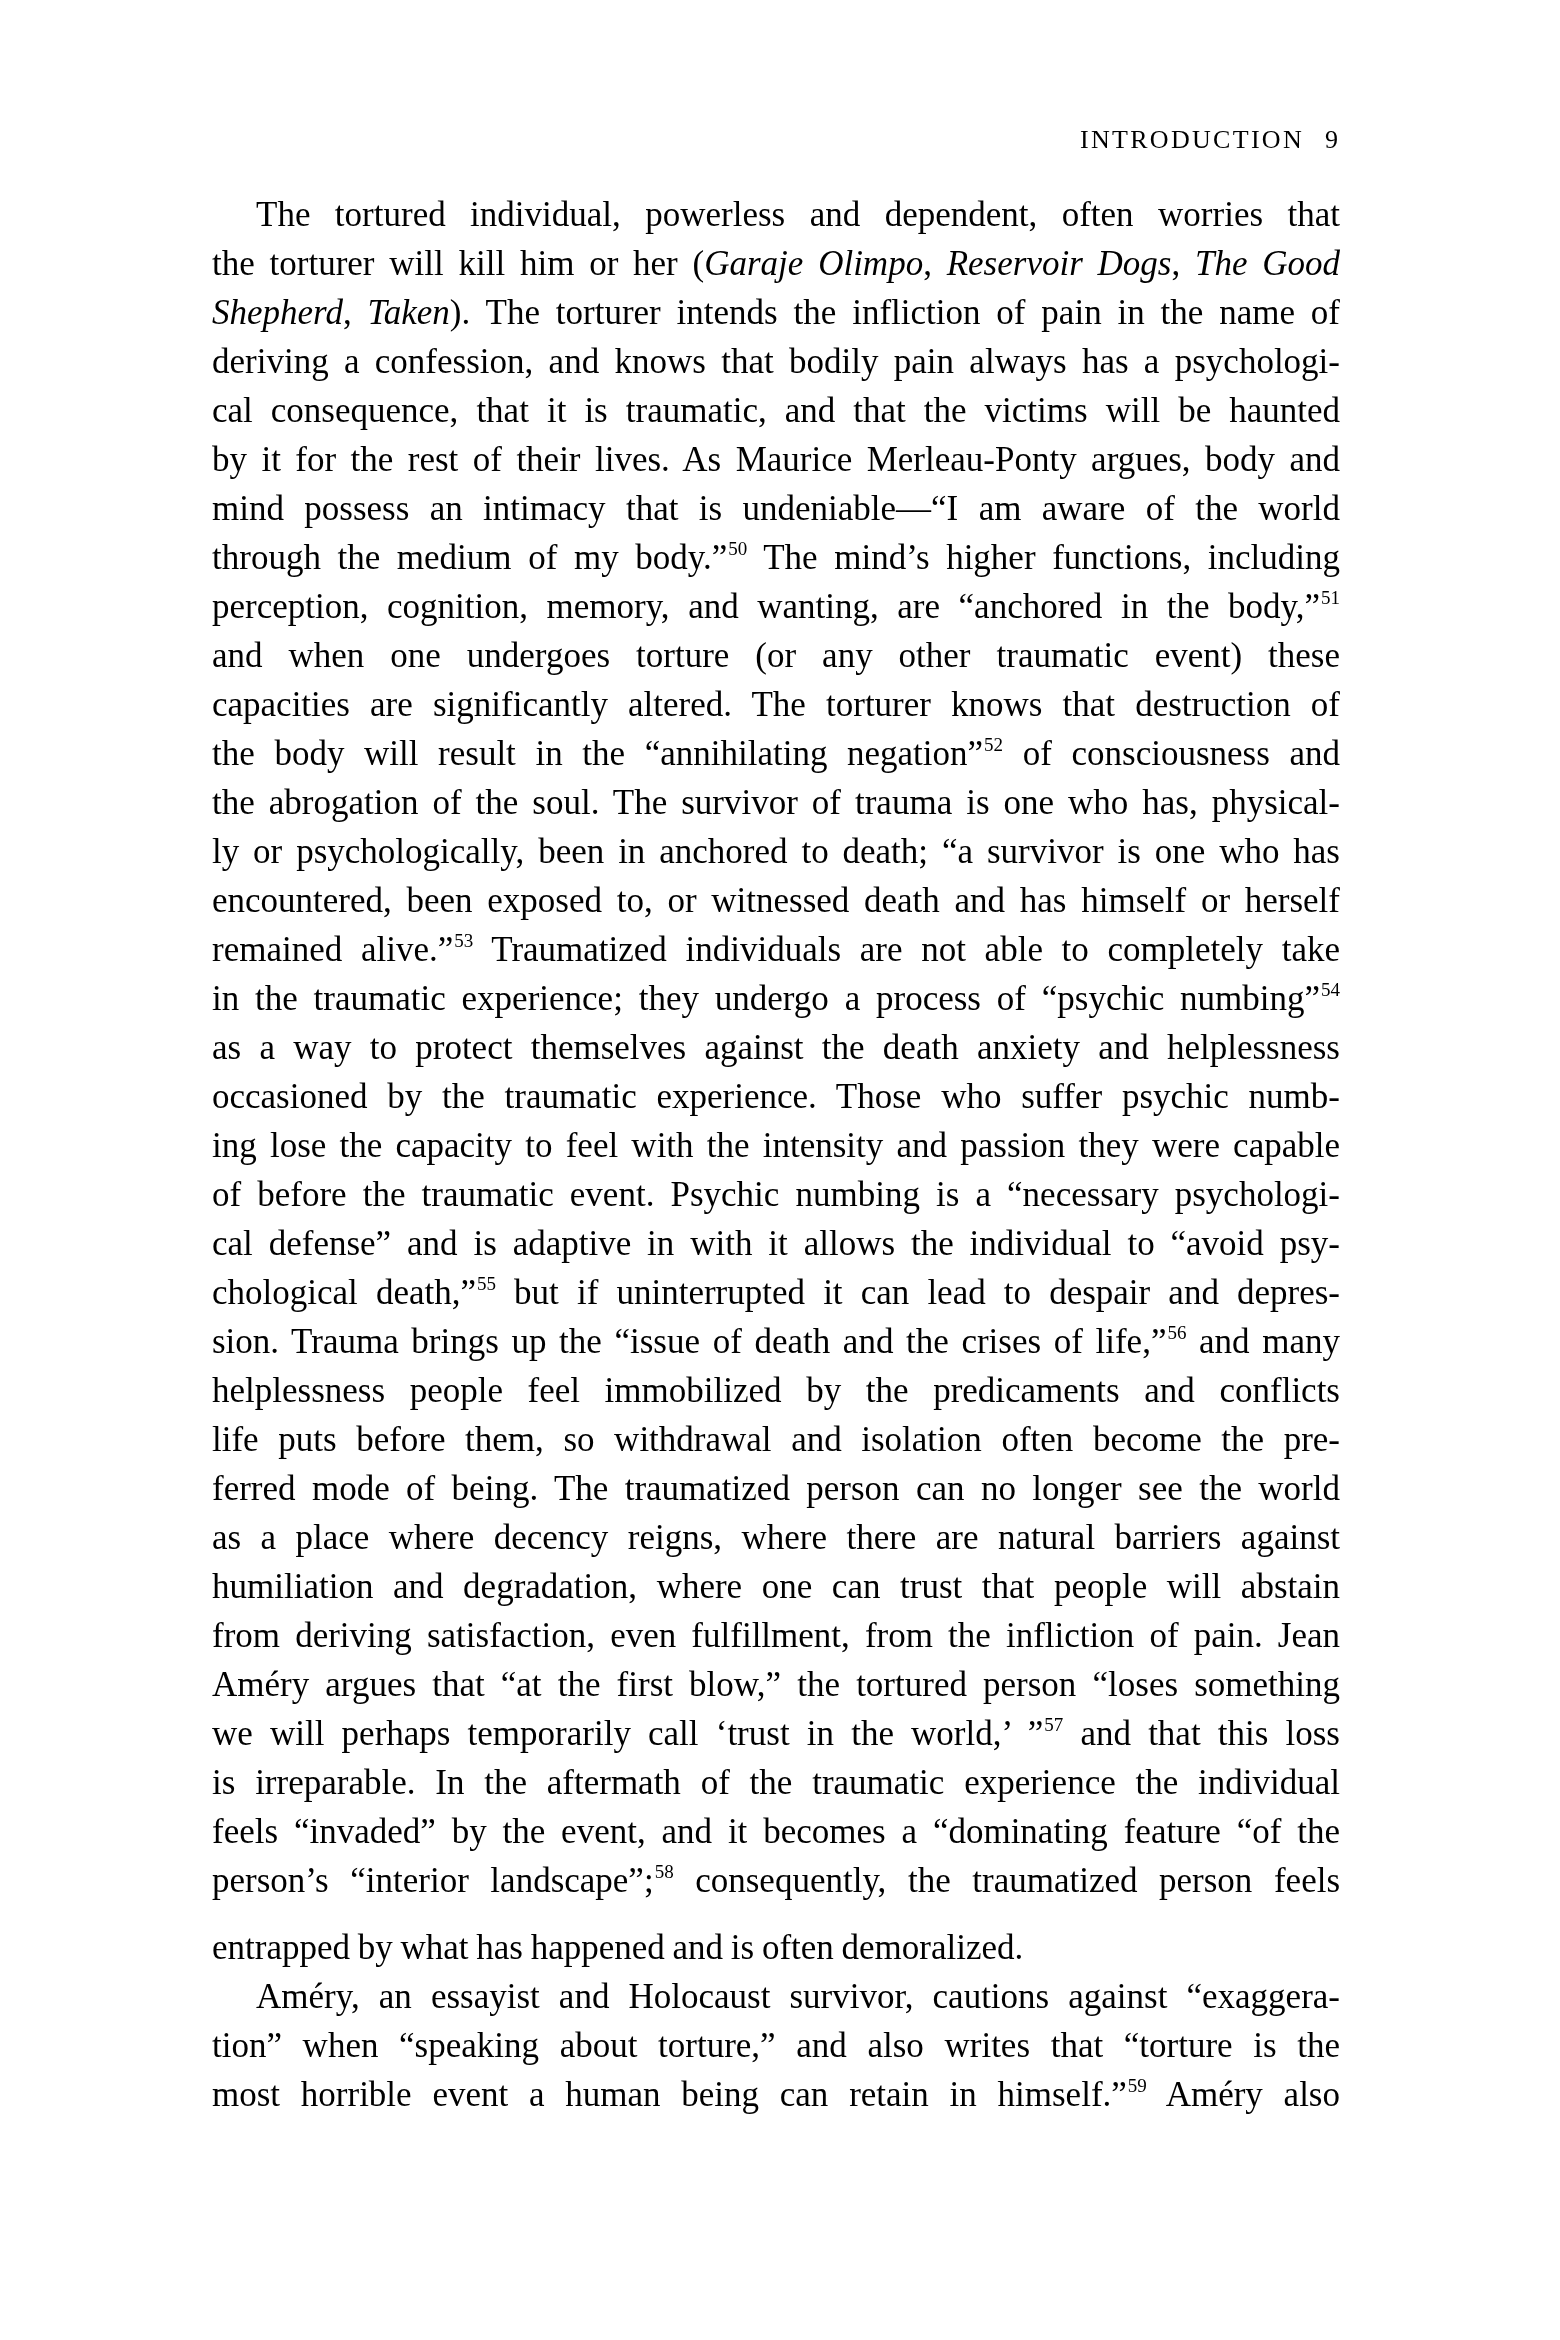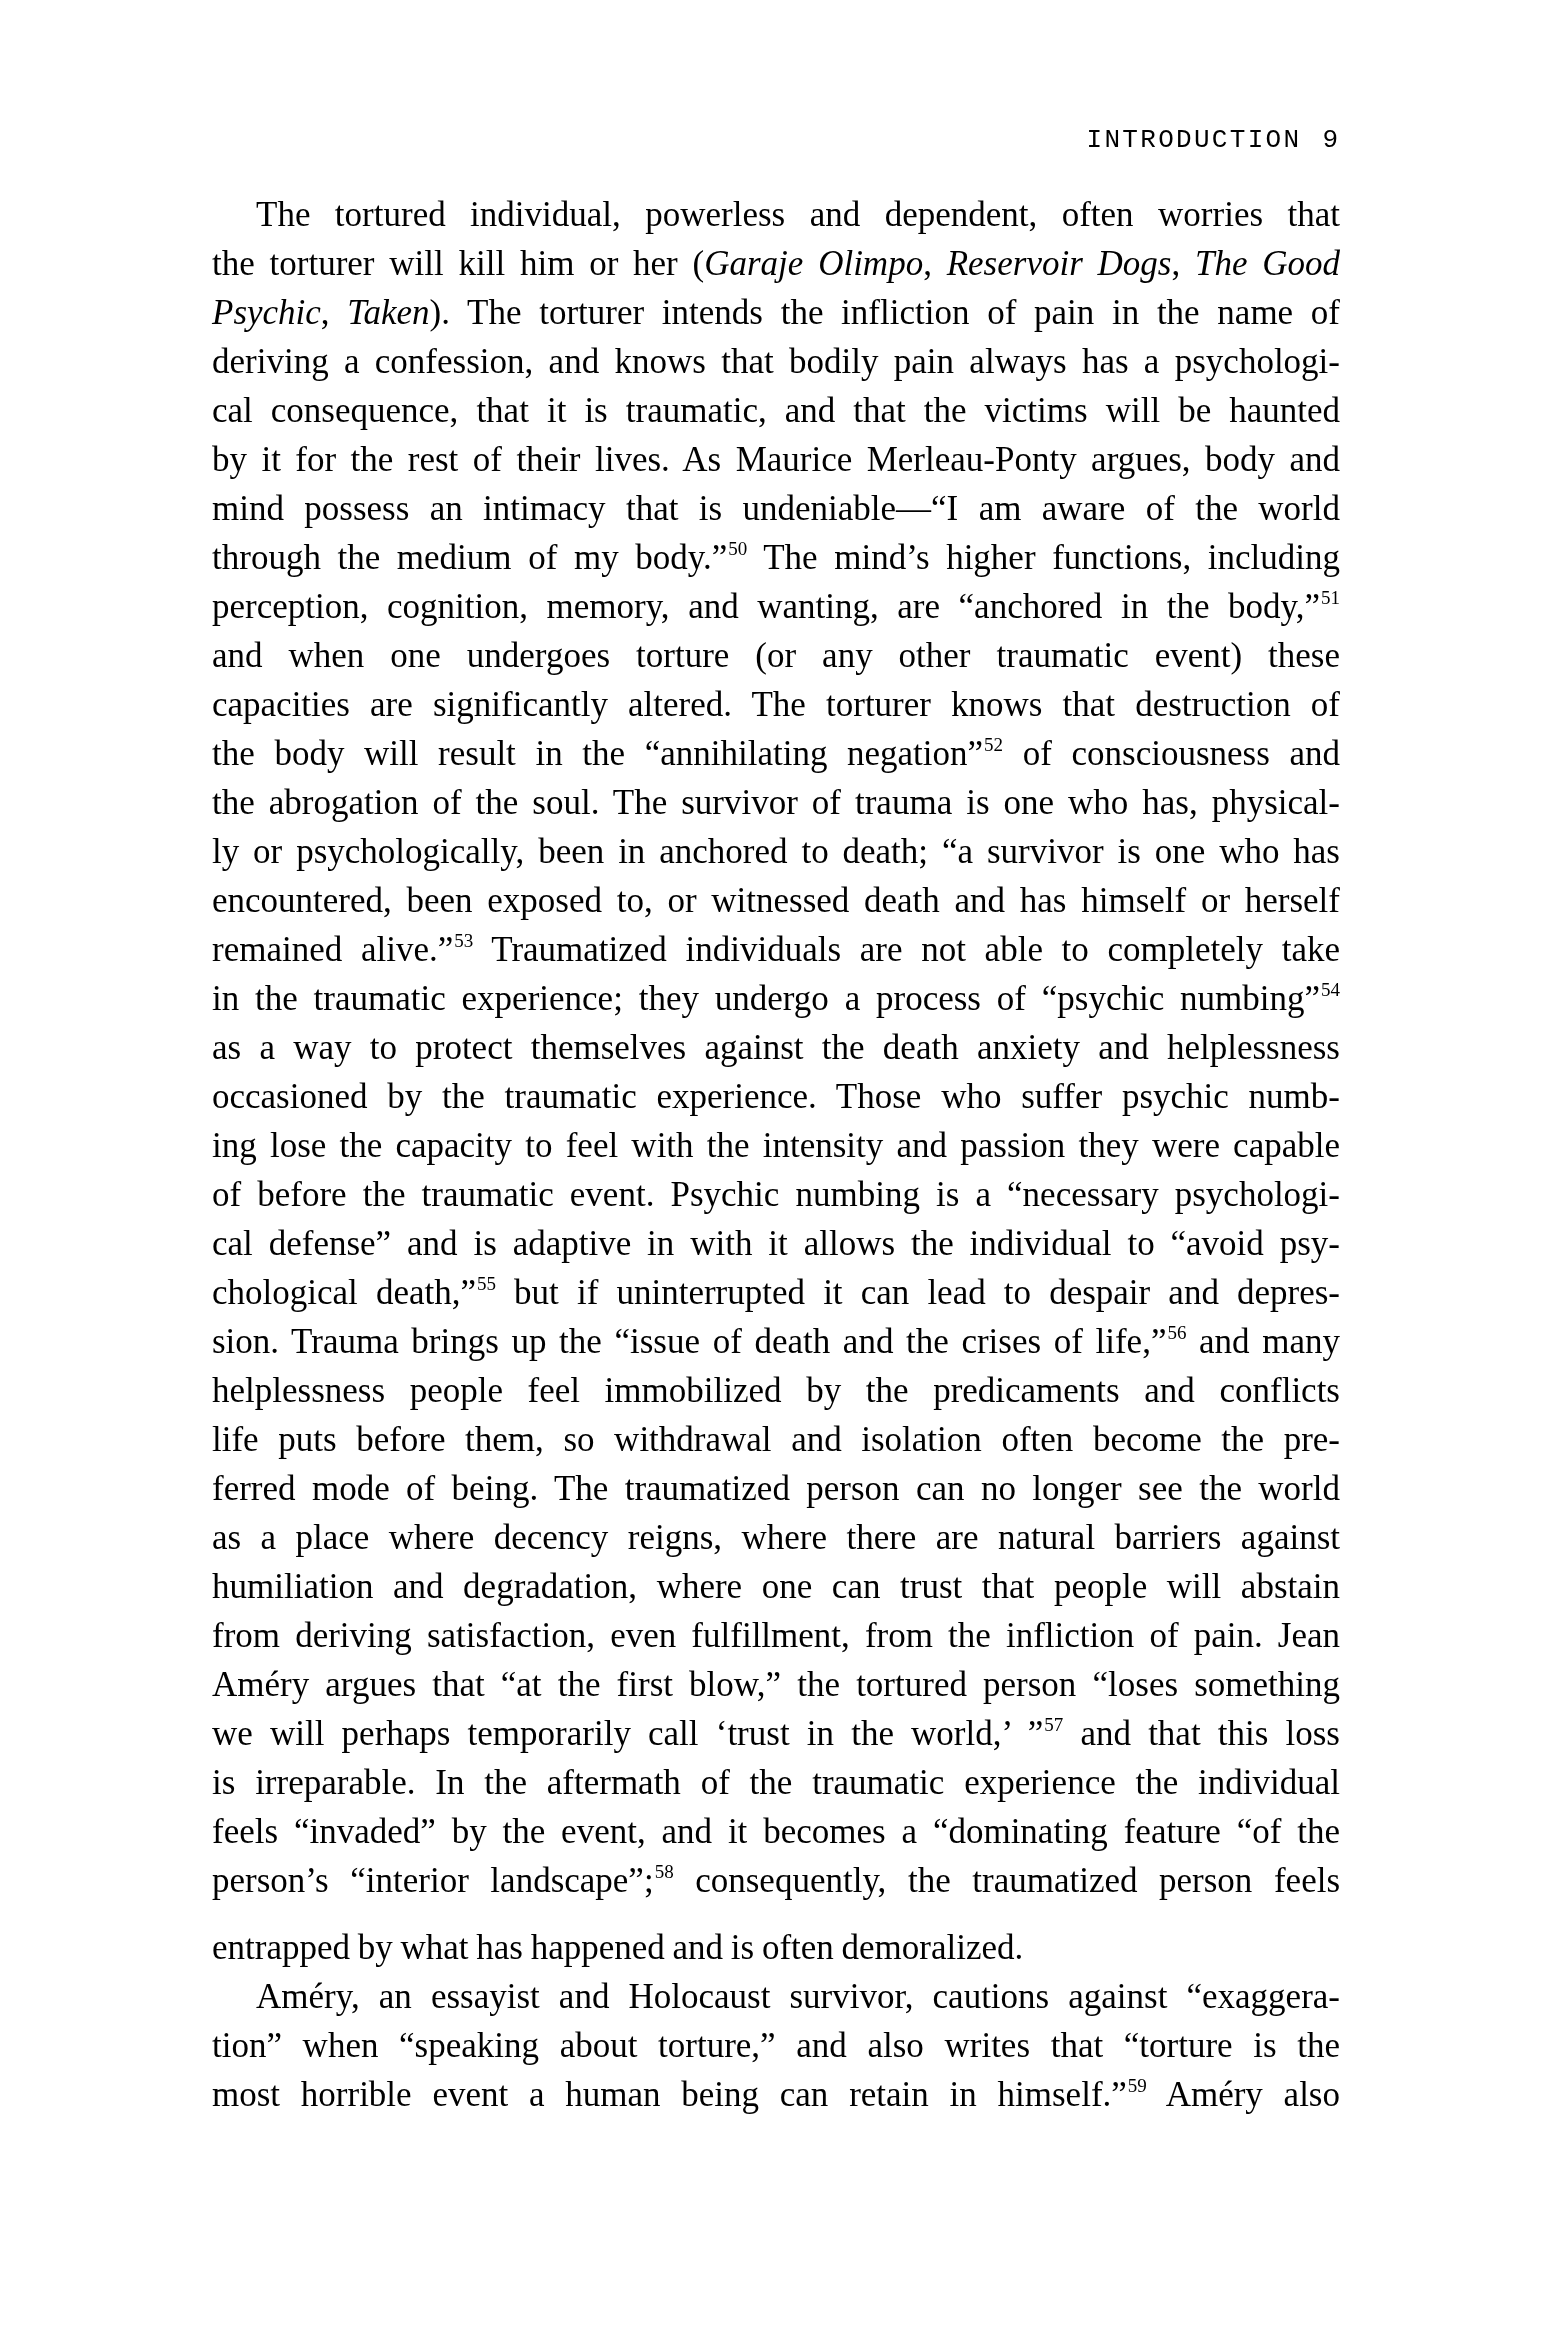--- a/index.html
+++ b/index.html
@@ -11,21 +11,21 @@
     width: 1561px;
     height: 2341px;
     position: relative;
     overflow: hidden;
     color: #000000;
   }
   .running-head {
     position: absolute;
     top: 124px;
     right: 223px;
-    font-family: Liberation Mono, monospace;
+    font-family: Liberation Serif, serif;
     font-size: 26px;
     letter-spacing: 2.3px;
     line-height: 32.5px;
     color: #000;
     white-space: nowrap;
   }
   .running-head .folio {
     margin-left: 21px;
     letter-spacing: 0;
   }
@@ -70,21 +70,21 @@
 <body>
 
 <div class="running-head">
   <span>INTRODUCTION</span><span class="folio">9</span>
 </div>
 
 <div class="text-block" id="text-block">
     <div>
       <span class="line indent"><span>The tortured individual, powerless and dependent, often worries that</span></span>
       <span class="line"><span>the torturer will kill him or her (</span><i>Garaje Olimpo</i><span>, </span><i>Reservoir Dogs</i><span>, </span><i>The Good</i></span>
-      <span class="line"><i>Psychic</i><span>, </span><i>Taken</i><span>). The torturer intends the infliction of pain in the name of</span></span>
+      <span class="line"><i>Shepherd</i><span>, </span><i>Taken</i><span>). The torturer intends the infliction of pain in the name of</span></span>
       <span class="line"><span>deriving a confession, and knows that bodily pain always has a psychologi-</span></span>
       <span class="line"><span>cal consequence, that it is traumatic, and that the victims will be haunted</span></span>
       <span class="line"><span>by it for the rest of their lives. As Maurice Merleau-Ponty argues, body and</span></span>
       <span class="line"><span>mind possess an intimacy that is undeniable—“I am aware of the world</span></span>
       <span class="line"><span>through the medium of my body.”</span><sup>50</sup><span> The mind’s higher functions, including</span></span>
       <span class="line"><span>perception, cognition, memory, and wanting, are “anchored in the body,”</span><sup>51</sup></span>
       <span class="line"><span>and when one undergoes torture (or any other traumatic event) these</span></span>
       <span class="line"><span>capacities are significantly altered. The torturer knows that destruction of</span></span>
       <span class="line"><span>the body will result in the “annihilating negation”</span><sup>52</sup><span> of consciousness and</span></span>
       <span class="line"><span>the abrogation of the soul. The survivor of trauma is one who has, physical-</span></span>

